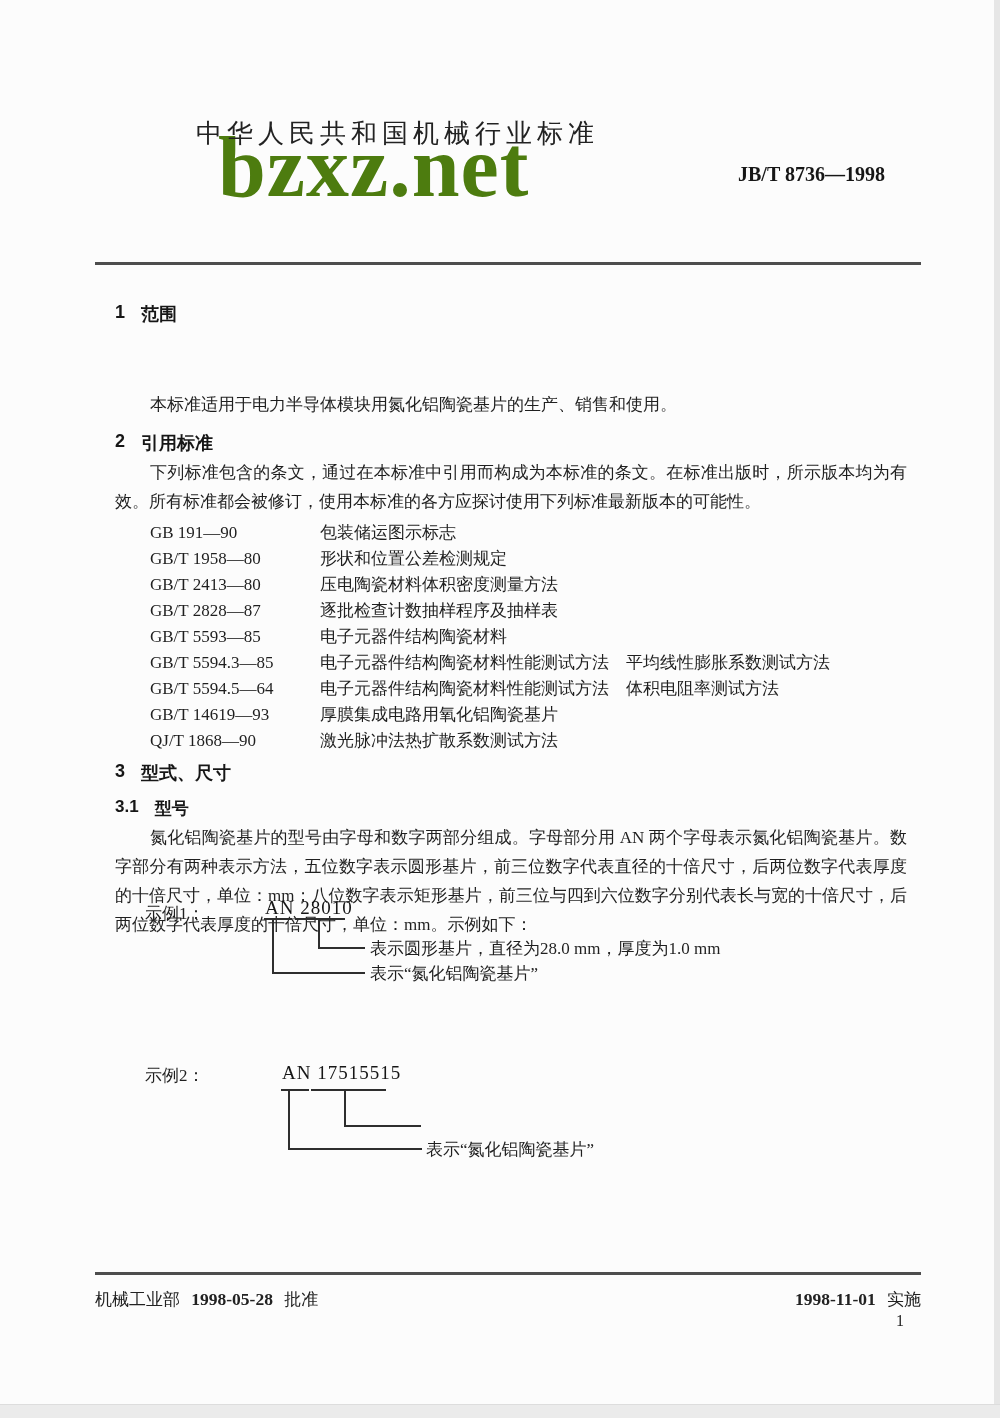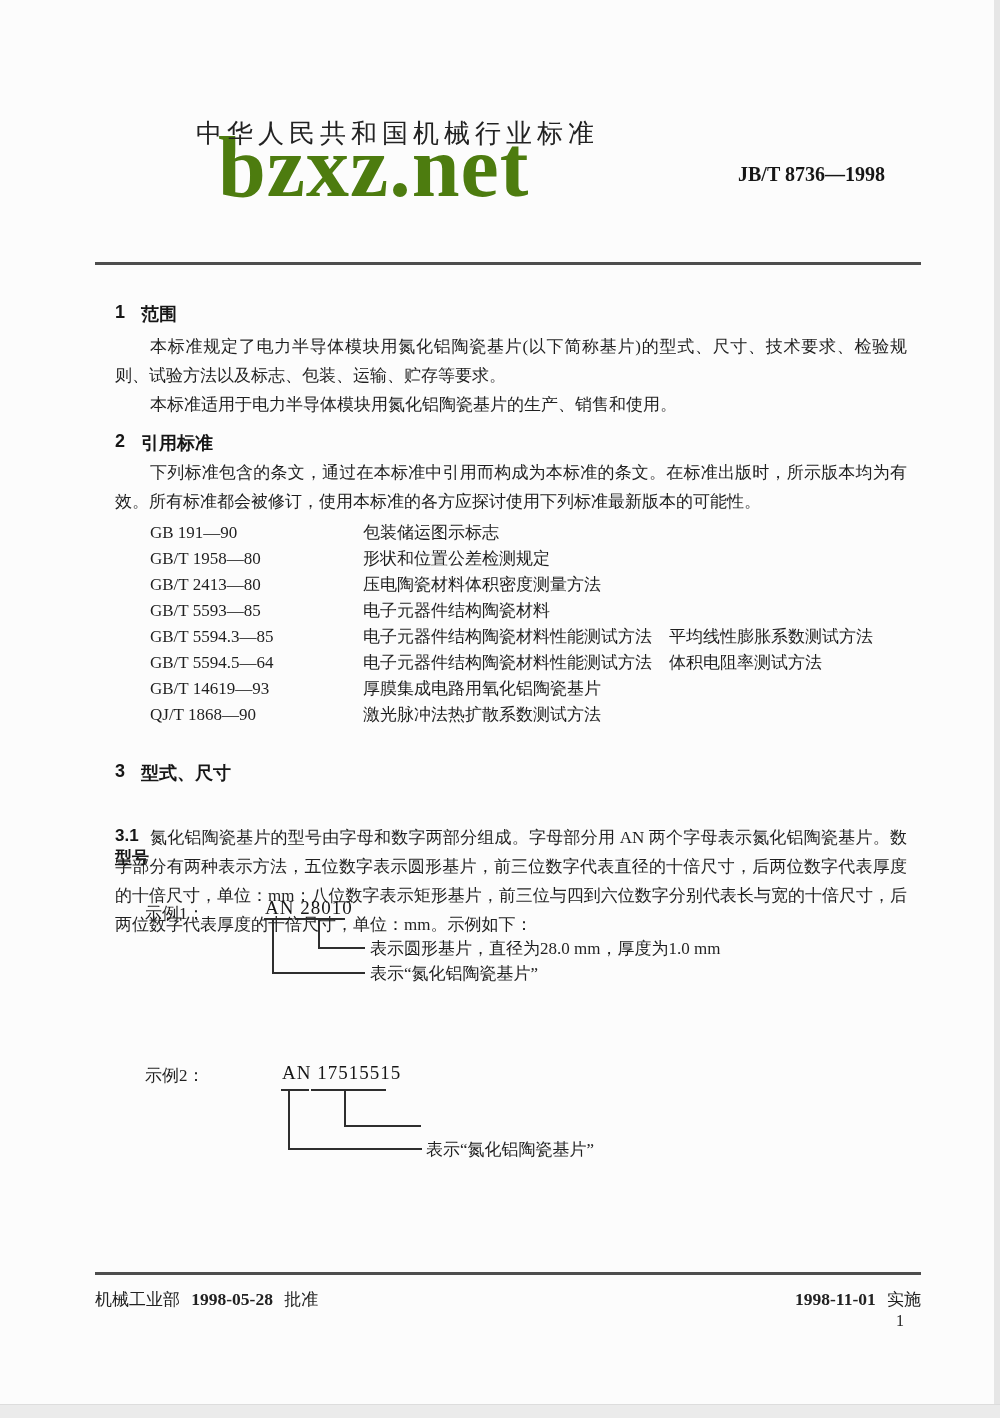--- a/index.html
+++ b/index.html
@@ -33,33 +33,33 @@
   .h-sec {
     position:absolute; left:115px; z-index:1; display:flex;
     font-family:"Liberation Sans","DejaVu Sans",sans-serif;
     font-size:18px; font-weight:bold; color:#161616; white-space:nowrap;
   }
   .h-sec .h-num { margin-right:16px; }
   .h-sub { font-size:17px; }
   #sec1-h { top:302px; }
   #sec2-h { top:431px; }
   #sec3-h { top:761px; }
-  #sec31-h { top:826px;flex-direction:column; }
+  #sec31-h { top:797px; }
   
   .para {
     position:absolute; left:115px; width:792px; z-index:1;
     font-size:17px; line-height:29px; text-align:justify; text-indent:35px; color:#1f1f1f;
   }
   #s1-p1 { top:332px; }
   #s1-p2 { top:390px; }
   #s2-p1 { top:458px; }
   #s31-p1 { top:823px; }
   
   .std-list { position:absolute; left:150px; top:520px; width:760px; z-index:1; }
-  .std-row { display:flex; height:26px; line-height:26px; font-size:17px; white-space:nowrap;gap:43px; }
+  .std-row { display:flex; height:26px; line-height:26px; font-size:17px; white-space:nowrap; }
   .std-code { flex:0 0 170px; }
   
   .example { position:absolute; left:0; width:1000px; z-index:1; }
   #ex1 { top:894px; height:112px; }
   #ex2 { top:1056px; height:122px; }
   .ex-label { position:absolute; left:145px; top:8px; font-size:17px; }
   .ex-model { position:absolute; font-size:19px; letter-spacing:1px; color:#161616; }
   #ex1 .ex-model { left:265px; top:3px; }
   #ex2 .ex-model { left:282px; top:6px; }
   .ln { position:absolute; background:#2e2e2e; }
@@ -84,41 +84,44 @@
 
   <div class="watermark">bzxz.net</div>
   <div class="header-org">中华人民共和国机械行业标准</div>
   <div class="header-no">JB/T 8736—1998</div>
   <div class="rule rule-top"></div>
 
   <div class="h-sec" id="sec1-h">
     <span class="h-num">1</span>
     <span>范围</span>
   </div>
-  <div class="para" id="s1-p1">本标准规定了电力半导体模块用氮化铝陶瓷基片(以下简称基片)的型式、尺寸、技术要求、检验规则、试验方法以及标志、包装、运输、贮存等要求。</div>
   <div class="para" id="s1-p2">本标准适用于电力半导体模块用氮化铝陶瓷基片的生产、销售和使用。</div>
 
   <div class="h-sec" id="sec2-h">
     <span class="h-num">2</span>
     <span>引用标准</span>
   </div>
   <div class="para" id="s2-p1">下列标准包含的条文，通过在本标准中引用而构成为本标准的条文。在标准出版时，所示版本均为有效。所有标准都会被修订，使用本标准的各方应探讨使用下列标准最新版本的可能性。</div>
 
   <div class="std-list">
     <div class="std-row">
       <span class="std-code">GB 191—90</span>
       <span class="std-name">包装储运图示标志</span>
     </div>
     <div class="std-row">
       <span class="std-code">GB/T 1958—80</span>
       <span class="std-name">形状和位置公差检测规定</span>
     </div>
     <div class="std-row">
       <span class="std-code">GB/T 2413—80</span>
       <span class="std-name">压电陶瓷材料体积密度测量方法</span>
+    </div>
+    <div class="std-row">
+      <span class="std-code">GB/T 2828—87</span>
+      <span class="std-name">逐批检查计数抽样程序及抽样表</span>
     </div>
     <div class="std-row">
       <span class="std-code">GB/T 5593—85</span>
       <span class="std-name">电子元器件结构陶瓷材料</span>
     </div>
     <div class="std-row">
       <span class="std-code">GB/T 5594.3—85</span>
       <span class="std-name">电子元器件结构陶瓷材料性能测试方法　平均线性膨胀系数测试方法</span>
     </div>
     <div class="std-row">

